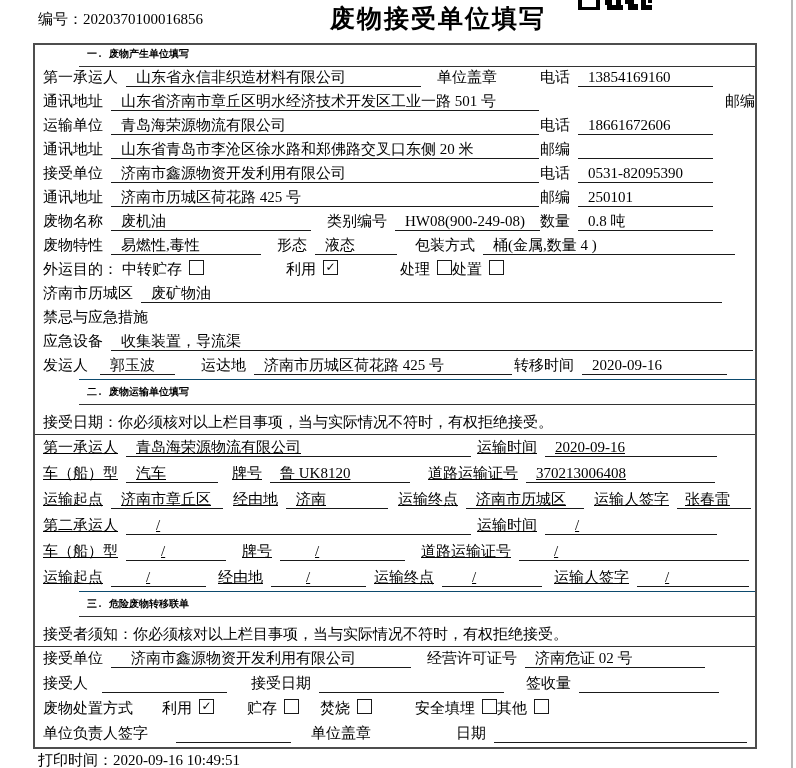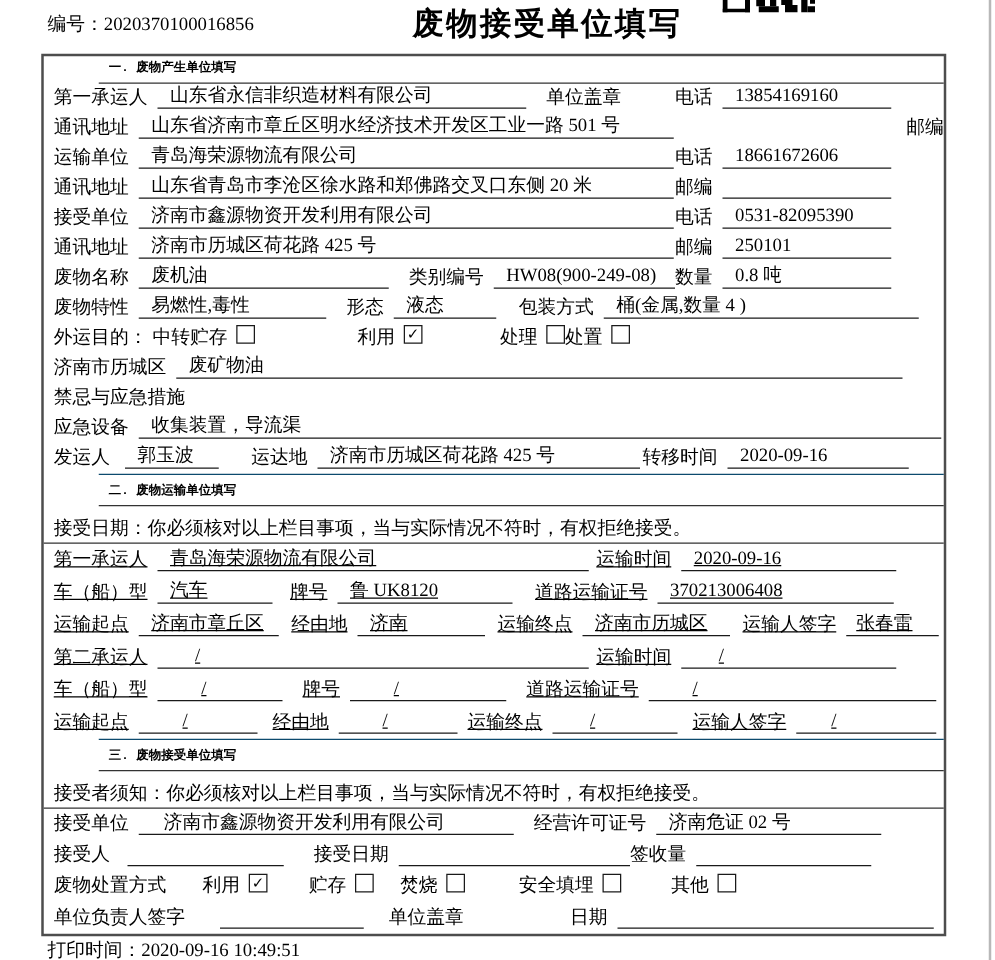--- a/index.html
+++ b/index.html
@@ -241,36 +241,36 @@
     <span class="lbl">运输起点</span>
     <span class="val" style="width:95px;padding-left:35px">/</span>
     <span class="lbl" style="margin-left:12px">经由地</span>
     <span class="val" style="width:95px;padding-left:35px">/</span>
     <span class="lbl" style="margin-left:8px">运输终点</span>
     <span class="val" style="width:100px;padding-left:30px">/</span>
     <span class="lbl" style="margin-left:12px">运输人签字</span>
     <span class="val grow" style="margin-right:6px;padding-left:28px">/</span>
   </div>
 
-  <div class="sec-hdr mid">三. 废物接受单位填写</div>
+  <div class="sec-hdr mid">三. 危险废物转移联单</div>
   <div class="note">接受者须知：你必须核对以上栏目事项，当与实际情况不符时，有权拒绝接受。</div>
 
   <div class="row h25">
     <span class="lbl">接受单位</span>
     <span class="val" style="width:300px;padding-left:20px">济南市鑫源物资开发利用有限公司</span>
     <span class="lbl" style="margin-left:16px">经营许可证号</span>
     <span class="val" style="width:180px">济南危证 02 号</span>
   </div>
 
   <div class="row h25">
     <span class="lbl">接受人</span>
     <span class="val" style="width:125px;margin-left:14px"></span>
     <span class="lbl" style="margin-left:24px">接受日期</span>
     <span class="val" style="width:185px"></span>
-    <span class="lbl" style="">签收量</span>
+    <span class="lbl" style="margin-left:22px">签收量</span>
     <span class="val" style="width:140px;margin-right:30px"></span>
   </div>
 
   <div class="row h25">
     <span class="lbl">废物处置方式</span>
     <span class="cbg" style="margin-left:29px">
       <span>利用</span>
       <span class="cb">
           <span class="mark">✓</span>
         </span>
@@ -286,21 +286,21 @@
       <span class="cb">
           <span class="mark"></span>
         </span>
     </span>
     <span class="cbg" style="margin-left:43px">
       <span>安全填埋</span>
       <span class="cb">
           <span class="mark"></span>
         </span>
     </span>
-    <span class="cbg" style="margin-left:40px">
+    <span class="cbg" style="">
       <span>其他</span>
       <span class="cb">
           <span class="mark"></span>
         </span>
     </span>
   </div>
 
   <div class="row h25">
     <span class="lbl">单位负责人签字</span>
     <span class="val" style="width:115px;margin-left:28px"></span>

